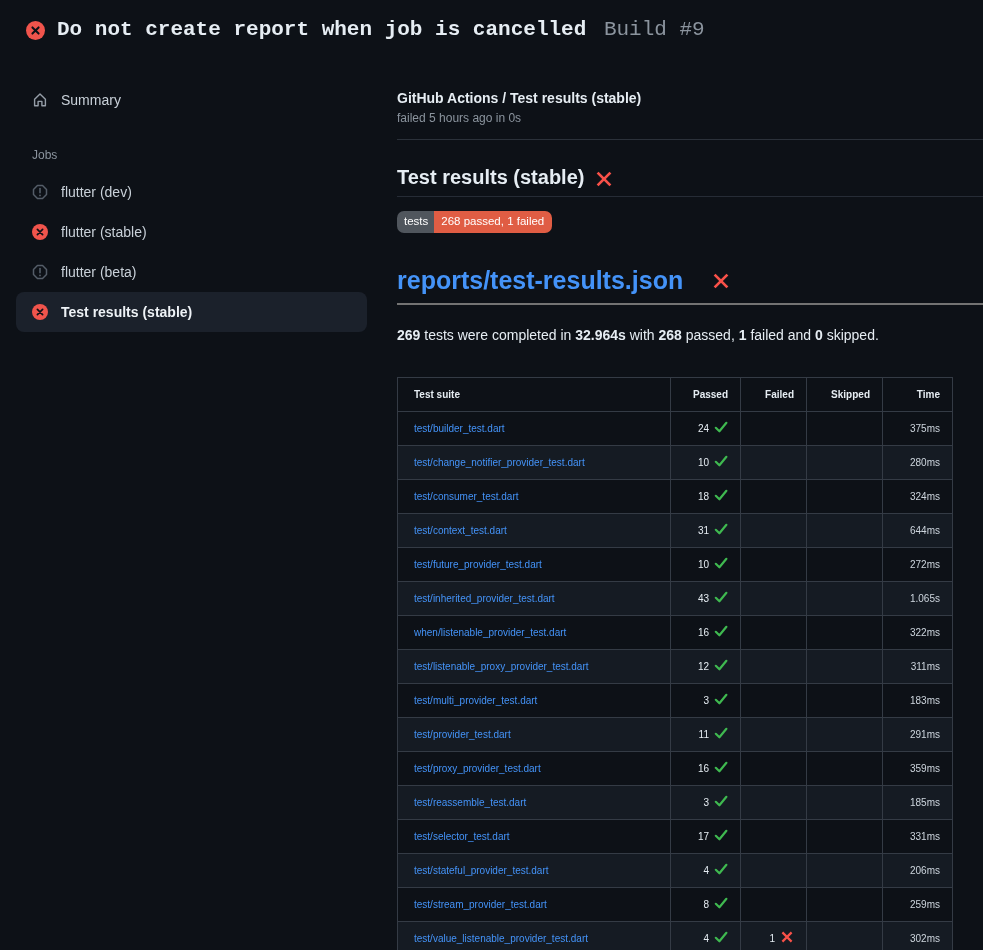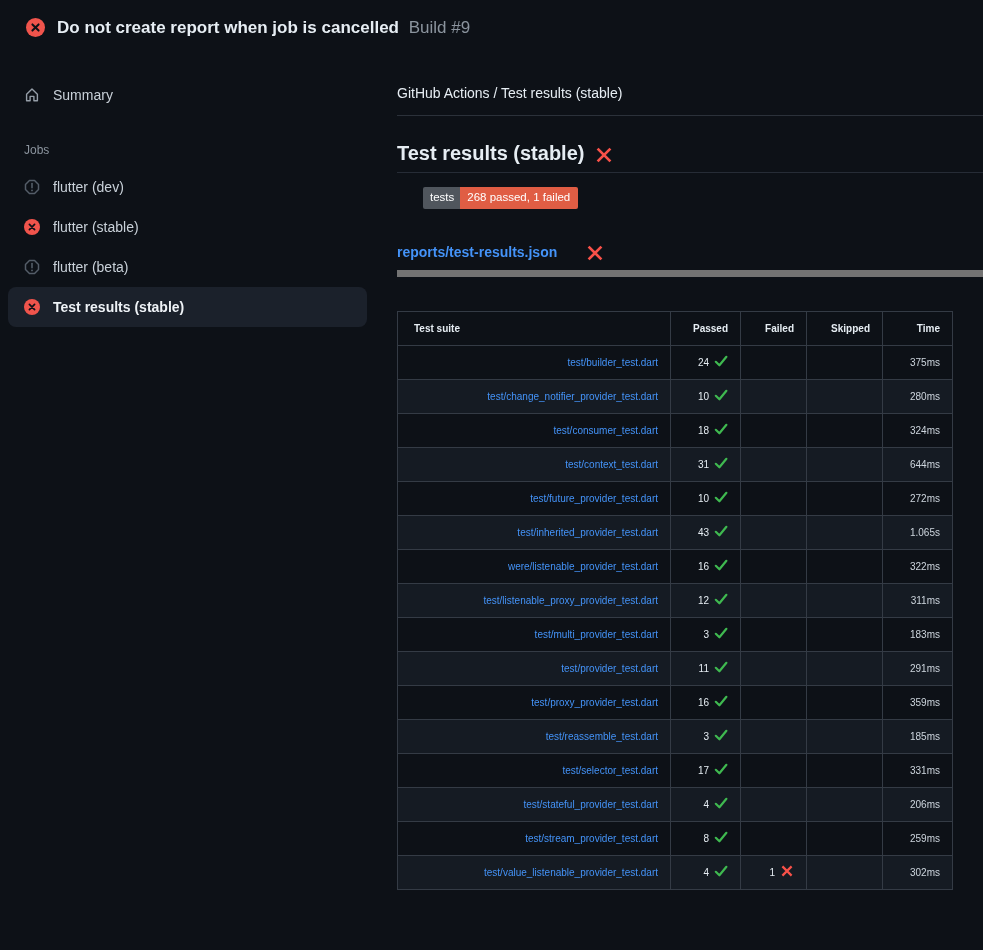--- a/index.html
+++ b/index.html
@@ -25,80 +25,80 @@
     background:var(--bg);
     color:var(--text);
     font-family:"Liberation Sans","DejaVu Sans",sans-serif;
     font-size:14px;
   }
   
   .run-header{
     display:flex;align-items:center;gap:12px;
     padding:17px 26px 11px 26px;
   }
-  .run-header h1{font-size:17px;font-weight:700;line-height:1.25;}
+  .run-header h1{font-size:21px;font-weight:700;line-height:1.25;font-family:Liberation Mono, monospace;}
   .run-header .build{color:var(--text-muted);font-weight:400;margin-left:5px;}
   .status-circle{width:19px;height:19px;flex:0 0 auto;display:inline-flex;}
   
   .layout{display:flex;align-items:flex-start;}
-  .sidebar{width:397px;flex:0 0 397px;padding:26px 30px 0 24px;}
+  .sidebar{width:397px;flex:0 0 397px;padding:26px 30px 0 32px;}
   .main{flex:1;padding-top:36px;min-width:0;}
   
   .side-item{
     display:flex;align-items:center;gap:13px;
     height:40px;padding:0 16px;margin-left:-16px;
     border-radius:8px;color:var(--text-soft);cursor:pointer;
   }
   .side-item .s-icon{display:inline-flex;width:16px;height:16px;flex:0 0 auto;}
   .jobs-label{
     color:var(--text-muted);font-size:12px;
     margin:28px 0 10px 0;
   }
   .side-item.selected{background:var(--panel);color:#eef2f6;font-weight:700;}
   .summary-item{margin-bottom:2px;}
   
-  .crumb{font-weight:400;font-size:14px;}
+  .crumb{font-weight:700;font-size:14px;}
   .status-line{color:var(--text-muted);font-size:12px;margin-top:5px;}
   .divider{border:none;border-top:1px solid var(--divider);margin:14px 0 0 0;}
   h2.section-heading{
     display:flex;align-items:center;gap:11px;
     font-size:20px;font-weight:600;margin-top:26px;
     padding-bottom:7px;border-bottom:1px solid #262c36;
   }
   h2.report-heading{
     display:flex;align-items:center;gap:29px;
-    font-size:14px;font-weight:600;margin-top:33px;
-    padding-bottom:8px;border-bottom:7px solid #737373;
+    font-size:25px;font-weight:600;margin-top:33px;
+    padding-bottom:8px;border-bottom:2px solid #737373;
   }
   h2.report-heading a{color:var(--accent);text-decoration:none;cursor:pointer;}
   .fail-x{display:inline-flex;width:18px;height:18px;margin-top:2px;}
   
   .badge{
-    display:inline-flex;margin-top:14px;border-radius:2px;overflow:hidden;
-    font-size:11.5px;font-weight:400;color:#fff;line-height:1;margin-left:26px;
+    display:inline-flex;margin-top:14px;border-radius:7px;overflow:hidden;
+    font-size:11.5px;font-weight:400;color:#fff;line-height:1;
   }
   .badge .badge-label{background:var(--badge-label);padding:5px 6px 5px 7px;}
   .badge .badge-value{background:var(--badge-value);padding:5px 8px 5px 7px;}
   
   .summary{margin-top:22px;font-size:14px;color:var(--text);}
   .summary b{font-weight:700;}
   
   table.results{
     border-collapse:collapse;table-layout:fixed;width:555px;margin-top:34px;
     font-size:10px;
   }
   table.results th,table.results td{
     border:1px solid var(--border);
     padding:8px 12px;line-height:17px;
     white-space:nowrap;overflow:hidden;
   }
   table.results th{font-weight:700;color:var(--text);text-align:right;}
   table.results th:first-child{text-align:left;padding-left:16px;}
   table.results td{text-align:right;color:#cdd5dd;}
-  table.results td:first-child{text-align:right;padding-left:16px;}
+  table.results td:first-child{text-align:left;padding-left:16px;}
   table.results tr:nth-child(even) td{background:var(--bg-alt);}
   table.results a{color:var(--accent);text-decoration:none;cursor:pointer;}
   .cell-ico{display:inline-block;width:14px;height:14px;margin-left:5px;vertical-align:-2px;}
 </style>
 </head>
 <body>
 
 <header class="run-header">
   <span class="status-circle">
     <svg viewBox="0 0 16 16" width="19" height="19">
@@ -163,20 +163,21 @@
               <path d="M5.4 5.4 L10.6 10.6 M10.6 5.4 L5.4 10.6" stroke="#0d1117" stroke-width="1.7" stroke-linecap="round" fill="none"></path>
             </svg>
           </span>
           <span>Test results (stable)</span>
         </div>
       </div>
   </nav>
 
   <main class="main">
     <div class="crumb">GitHub Actions / Test results (stable)</div>
+    <div class="status-line">failed 5 hours ago in 0s</div>
     <hr class="divider">
 
     <h2 class="section-heading">
       <span>Test results (stable)</span>
       <span class="fail-x">
         <svg viewBox="0 0 18 18" width="18" height="18">
           <path d="M2.6 2.6 L15.4 15.4 M15.4 2.6 L2.6 15.4" stroke="var(--danger)" stroke-width="2.7" fill="none"></path>
         </svg>
       </span>
     </h2>
@@ -188,20 +189,21 @@
 
     <h2 class="report-heading">
       <a>reports/test-results.json</a>
       <span class="fail-x">
         <svg viewBox="0 0 18 18" width="18" height="18">
           <path d="M2.6 2.6 L15.4 15.4 M15.4 2.6 L2.6 15.4" stroke="var(--danger)" stroke-width="2.7" fill="none"></path>
         </svg>
       </span>
     </h2>
 
+    <p class="summary" id="summary-text"><b>269</b><span> tests were completed in </span><b>32.964s</b><span> with </span><b>268</b><span> passed, </span><b>1</b><span> failed and </span><b>0</b><span> skipped.</span></p>
 
     <table class="results">
       <colgroup>
         <col style="width:273px">
           <col style="width:70px">
           <col style="width:66px">
         <col style="width:76px">
           <col style="width:70px">
       </colgroup>
       <thead>
@@ -262,21 +264,21 @@
           <tr>
             <td><a>test/inherited_provider_test.dart</a></td>
             <td><span style="color: var(--text);">43</span><span class="cell-ico"><svg viewBox="0 0 14 14" width="14" height="14">
                   <path d="M1.8 7.8 L5.4 11.3 L12.4 2.8" fill="none" stroke="var(--success)" stroke-width="2.2" stroke-linecap="round" stroke-linejoin="round"></path>
                 </svg></span></td>
             <td></td>
             <td></td>
             <td>1.065s</td>
           </tr>
           <tr>
-            <td><a>were/listenable_provider_test.dart</a></td>
+            <td><a>when/listenable_provider_test.dart</a></td>
             <td><span style="color: var(--text);">16</span><span class="cell-ico"><svg viewBox="0 0 14 14" width="14" height="14">
                   <path d="M1.8 7.8 L5.4 11.3 L12.4 2.8" fill="none" stroke="var(--success)" stroke-width="2.2" stroke-linecap="round" stroke-linejoin="round"></path>
                 </svg></span></td>
             <td></td>
             <td></td>
             <td>322ms</td>
           </tr>
           <tr>
             <td><a>test/listenable_proxy_provider_test.dart</a></td>
             <td><span style="color: var(--text);">12</span><span class="cell-ico"><svg viewBox="0 0 14 14" width="14" height="14">

